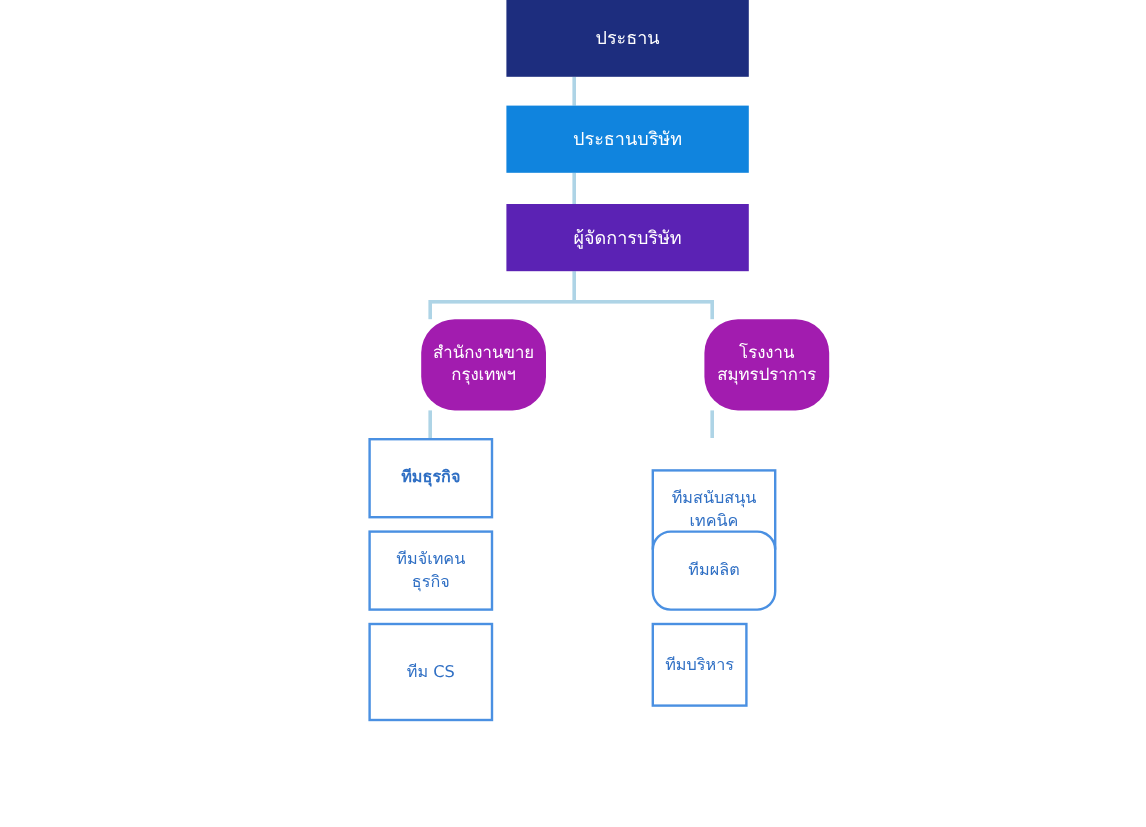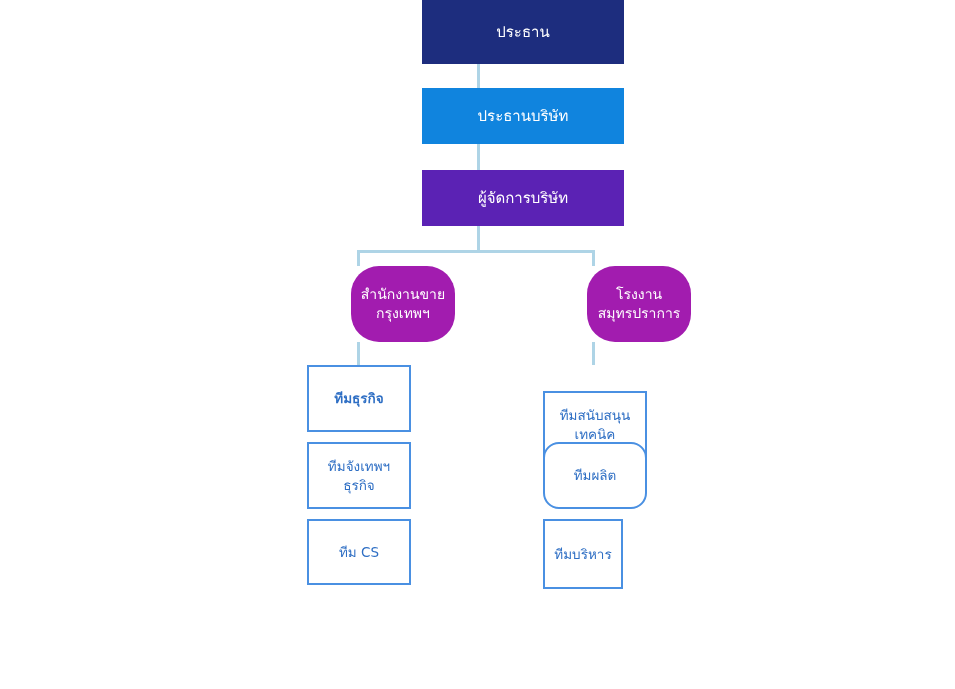--- a/index.html
+++ b/index.html
@@ -95,25 +95,25 @@
   <div class="node node-filled lvl-division" style="left:543px; top:266px; width:104px; height:76px;">
     <span>โรงงาน
 สมุทรปราการ</span>
   </div>
 
   <div class="node node-outline" style="left:307px; top:365px; width:104px; height:67px;font-weight:bold;">
     <span>ทีมธุรกิจ</span>
   </div>
 
   <div class="node node-outline" style="left:307px; top:442px; width:104px; height:67px;">
-    <span>ทีมจังเทพฯ
+    <span>ทีมจัเทคน
 ธุรกิจ</span>
   </div>
 
-  <div class="node node-outline" style="left:307px; top:519px; width:104px; height:66px;">
+  <div class="node node-outline" style="left:307px; top:519px; width:104px; height:82px;">
     <span>ทีม CS</span>
   </div>
 
   <div class="node node-outline" style="left:543px; top:365px; width:104px; height:67px;margin-top:26px;">
     <span>ทีมสนับสนุน
 เทคนิค</span>
   </div>
 
   <div class="node node-outline" style="left:543px; top:442px; width:104px; height:67px;border-radius:16px;">
     <span>ทีมผลิต</span>

